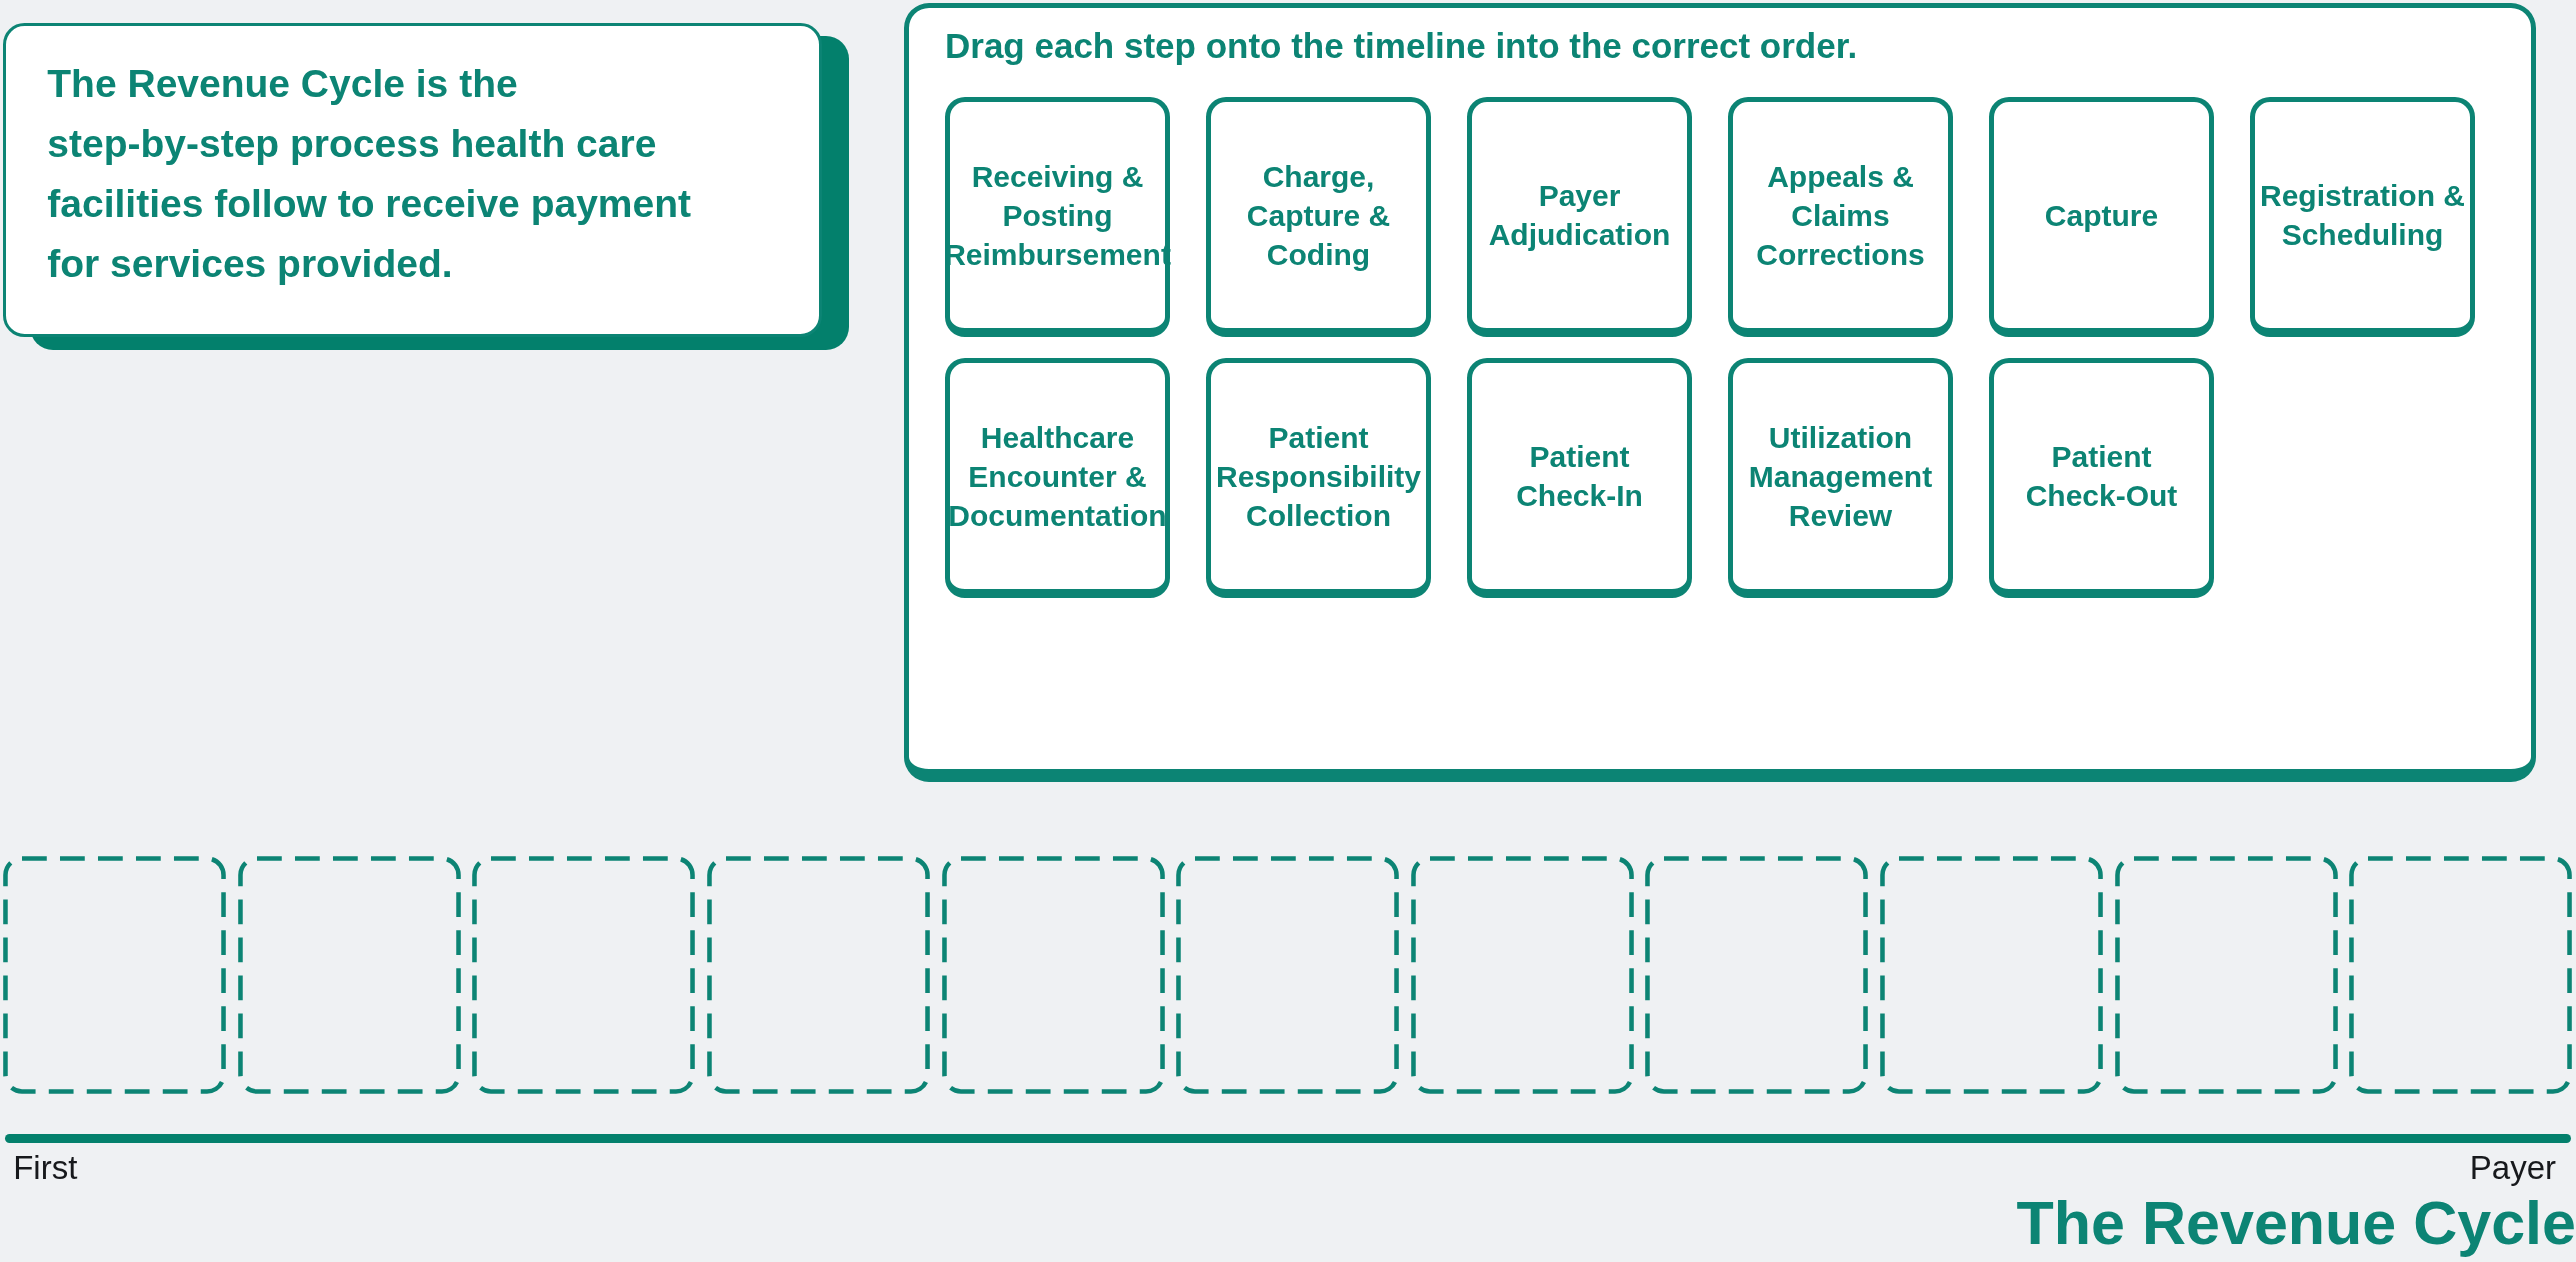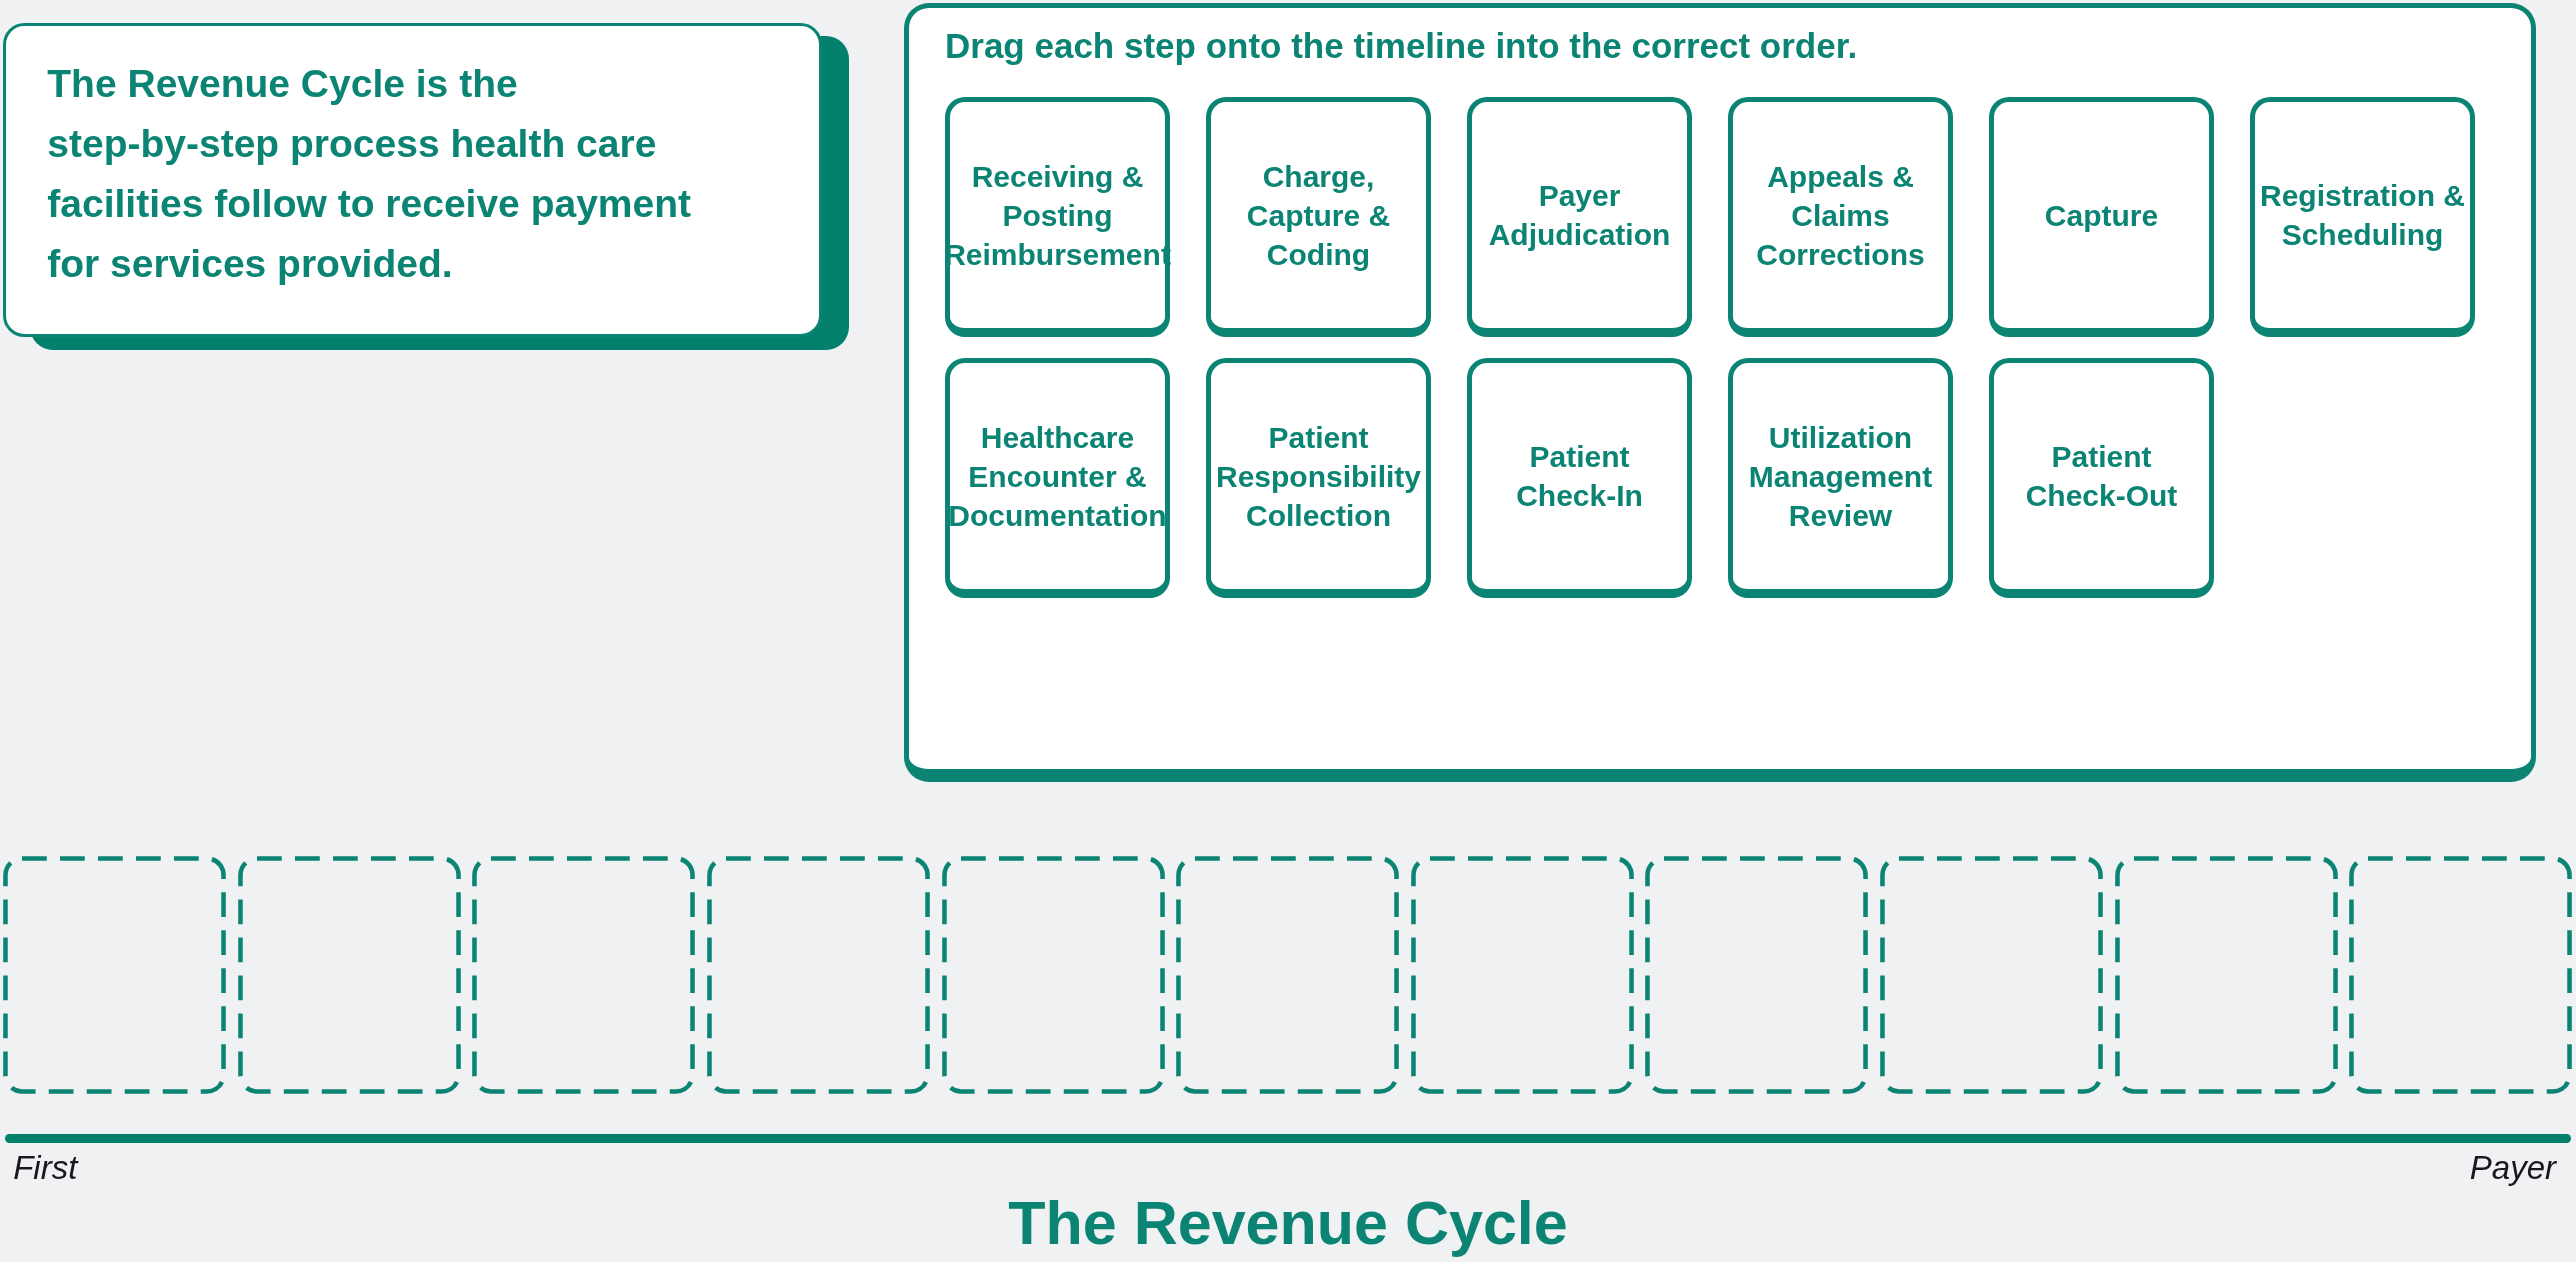--- a/index.html
+++ b/index.html
@@ -63,27 +63,27 @@
   .slot { flex: 1 1 0; position: relative; }
   .slot svg { position: absolute; left: 0; top: 0; width: 100%; height: 100%; display: block; }
 
   
   .timeline-bar {
     position: absolute; left: 5px; top: 1134px; width: 2566px; height: 9px;
     background: #03806C; border-radius: 5px;
   }
   .first-label, .last-label {
     position: absolute; top: 1149px;
-    font-size: 33px; font-style: italic; color: #17191C;
+    font-size: 33px; color: #17191C;
   }
   .first-label { left: 13.2px; }
   .last-label { right: 20px; }
   .page-title {
     position: absolute; left: 0; top: 1188px; width: 100%;
-    text-align: center; font-size: 61px; font-weight: 700; color: #0C8474;
+    text-align: right; font-size: 61px; font-weight: 700; color: #0C8474;
     margin: 0;
   }
 </style>
 </head>
 <body>
 
 <div class="stage">
 
   <div class="intro-shadow"></div>
   <div class="intro-card">

